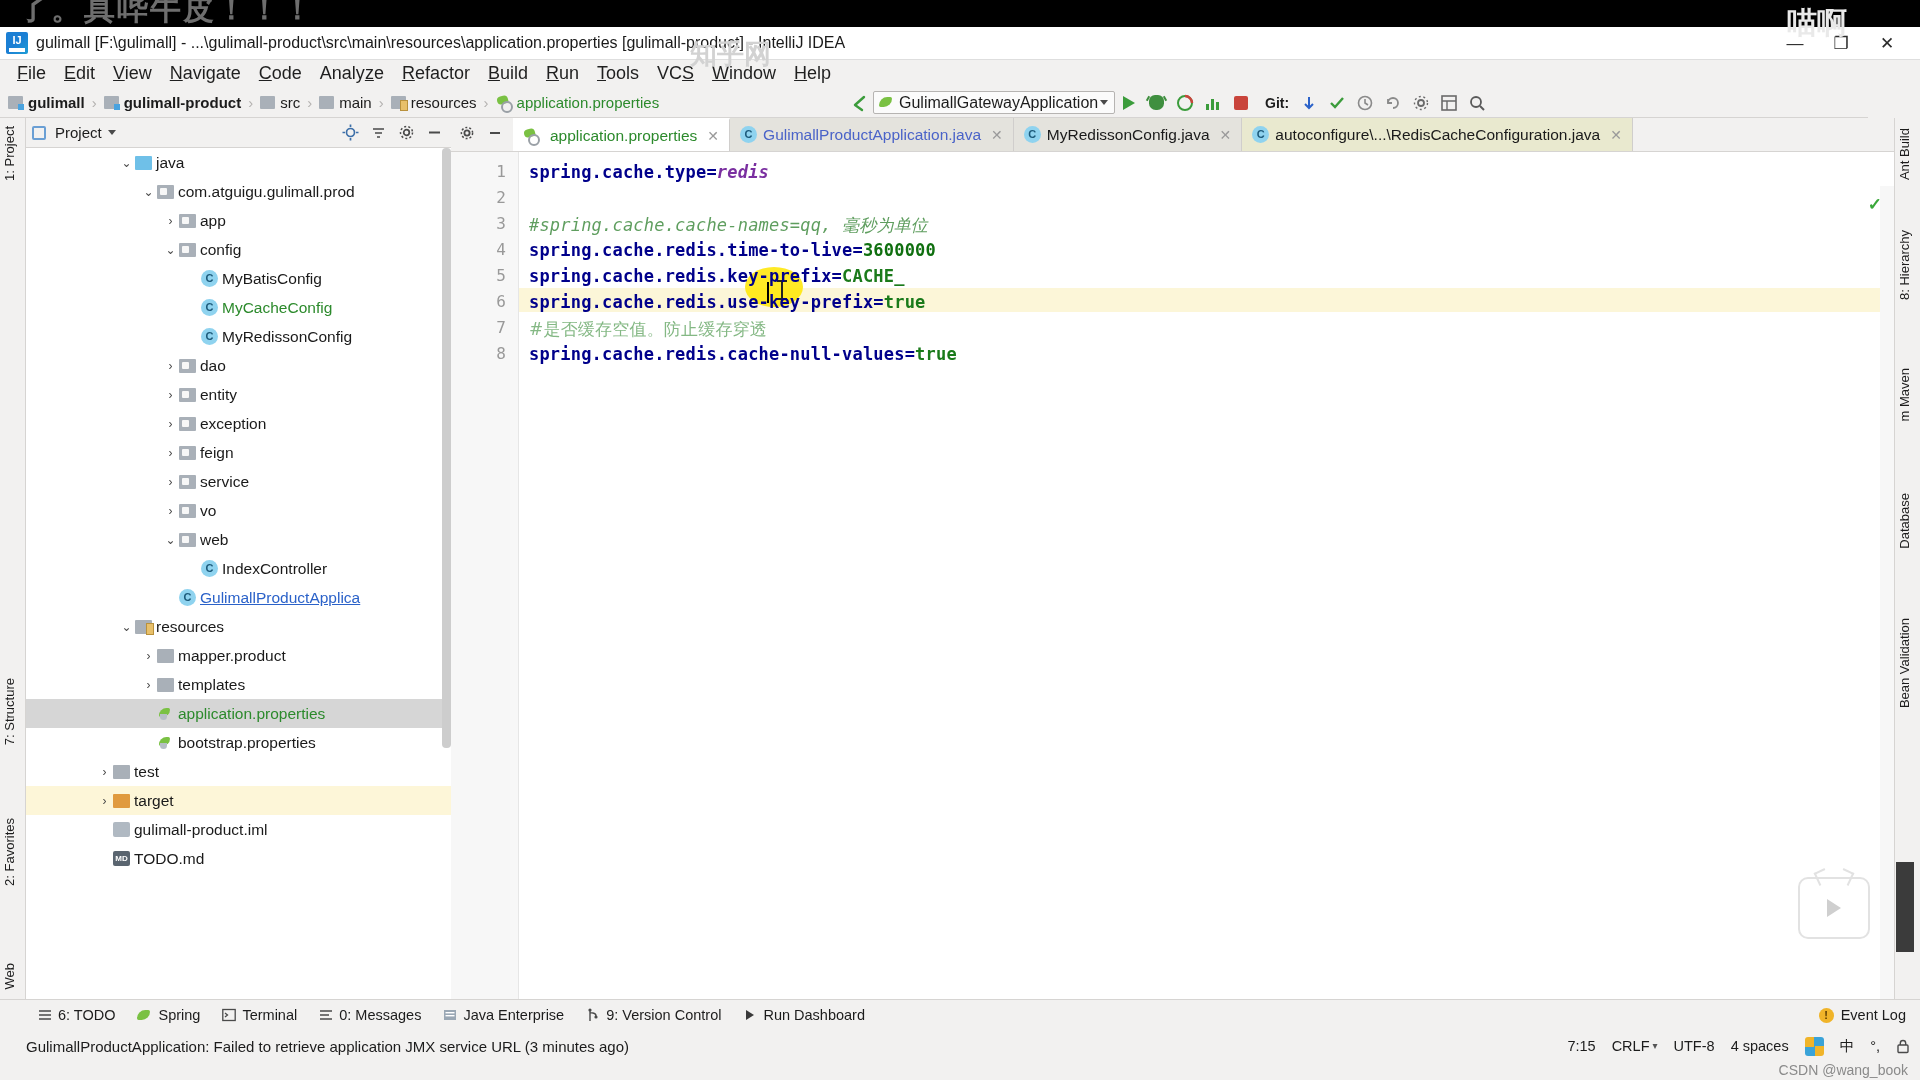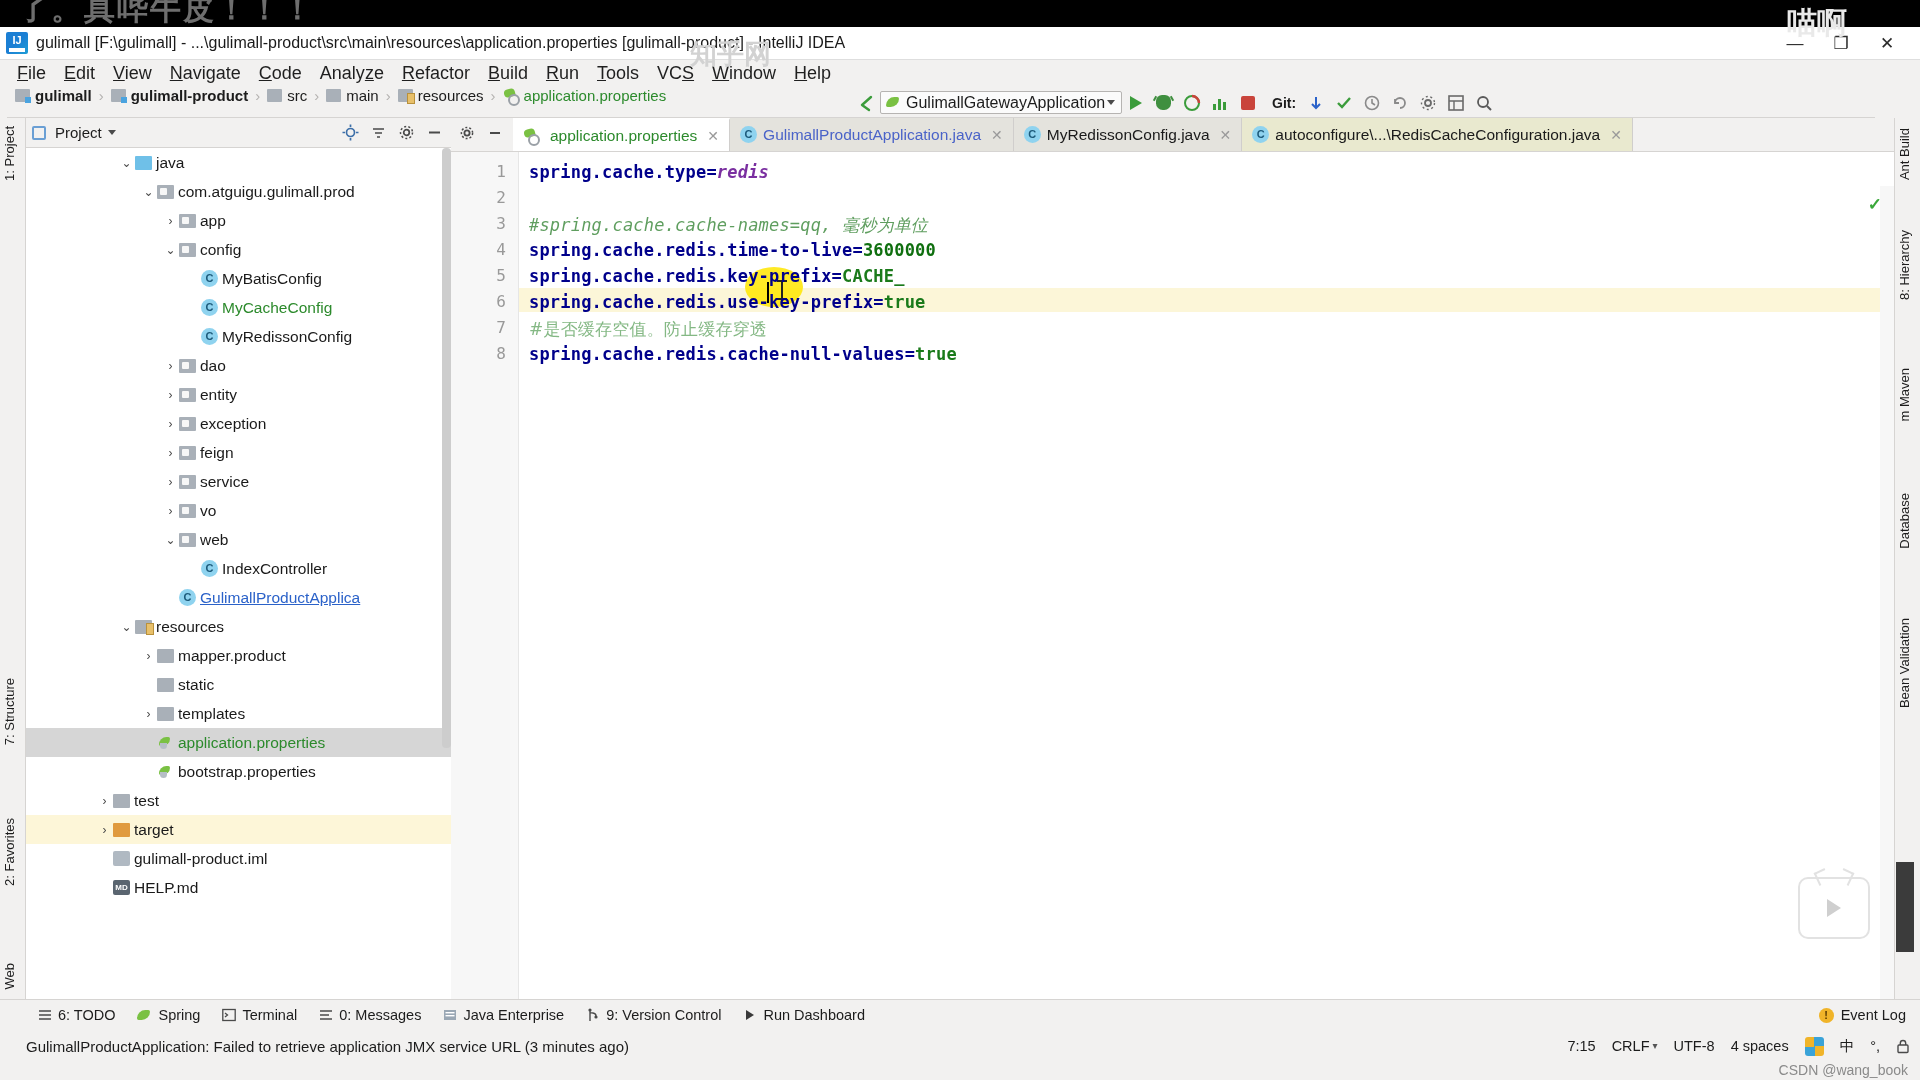--- a/index.html
+++ b/index.html
@@ -62,23 +62,23 @@
     position: absolute; left: 0; top: 60px; width: 1920px; height: 27px;
     background: #f2f1f0; display: flex; align-items: center; padding-left: 8px;
   }
   .menuitem {
     padding: 2px 9px; font-size: 18px; color: #1f1f1f; white-space: nowrap;
   }
   .menuitem u { text-decoration: underline; }
 
   
   .navbar {
-    position: absolute; left: 7px; top: 87px; width: 1868px; height: 31px;
+    position: absolute; left: 0; top: 87px; width: 1868px; height: 31px;
     background: #f2f1f0; border-bottom: 1px solid #d6d4d2;
-    display: flex; align-items: flex-start;
+    display: flex; align-items: center;
   }
   .crumbs { display: flex; align-items: center; padding-left: 8px; }
   .crumb { display: flex; align-items: center; font-size: 15px; color: #1c1c1c; }
   .crumb.bold { font-weight: 700; }
   .crumb.green { color: #2c8a2c; }
   .crumb-sep { color: #b4b2b0; font-size: 15px; margin: 0 7px; }
   .ic-folder {
     width: 15px; height: 13px; margin-right: 5px; position: relative;
     background: #a9b0b8; border-radius: 1px;
   }
@@ -597,25 +597,20 @@
           <span class="arrow">⌄</span>
           <span class="fo res"></span>
           <span class="tlabel">resources</span>
         </div>
         <div class="trow" style="padding-left: 114px;">
           <span class="arrow">›</span>
           <span class="fo"></span>
           <span class="tlabel">mapper.product</span>
         </div>
         <div class="trow" style="padding-left: 114px;">
-          <span class="arrow none"></span>
-          <span class="fo"></span>
-          <span class="tlabel">static</span>
-        </div>
-        <div class="trow" style="padding-left: 114px;">
           <span class="arrow">›</span>
           <span class="fo"></span>
           <span class="tlabel">templates</span>
         </div>
         <div class="trow sel" style="padding-left: 114px;">
           <span class="arrow none"></span>
           <span class="propico"></span>
           <span class="tlabel green">application.properties</span>
         </div>
         <div class="trow" style="padding-left: 114px;">
@@ -634,21 +629,21 @@
           <span class="tlabel">target</span>
         </div>
         <div class="trow" style="padding-left: 70px;">
           <span class="arrow none"></span>
           <span class="imlico"></span>
           <span class="tlabel">gulimall-product.iml</span>
         </div>
         <div class="trow" style="padding-left: 70px;">
           <span class="arrow none"></span>
           <span class="mdico">MD</span>
-          <span class="tlabel">HELP.md</span>
+          <span class="tlabel">TODO.md</span>
         </div>
       </div>
     <div class="panel-scroll">
         <div class="thumb"></div>
       </div>
   </div>
 
   <div class="editor">
     <div class="tabsrow" id="tabsrow">
         <div style="display: flex; align-items: center; gap: 12px; height: 33px; padding: 0px 10px 0px 8px;">

